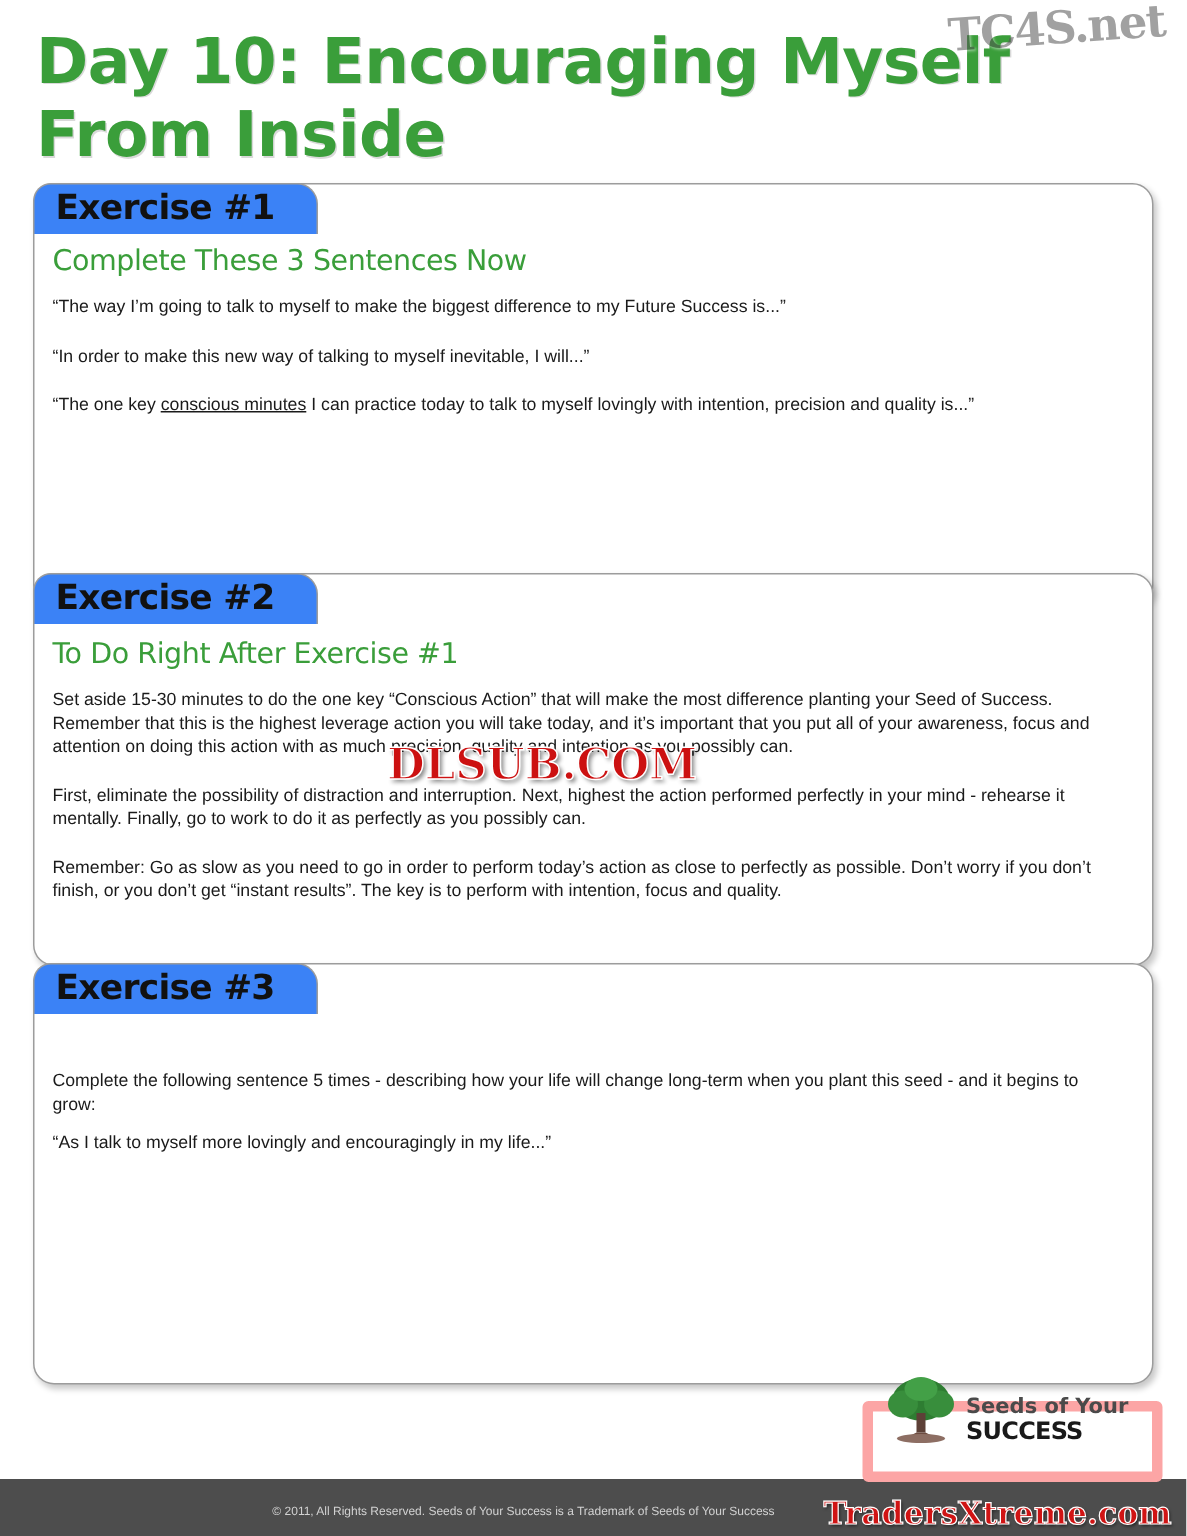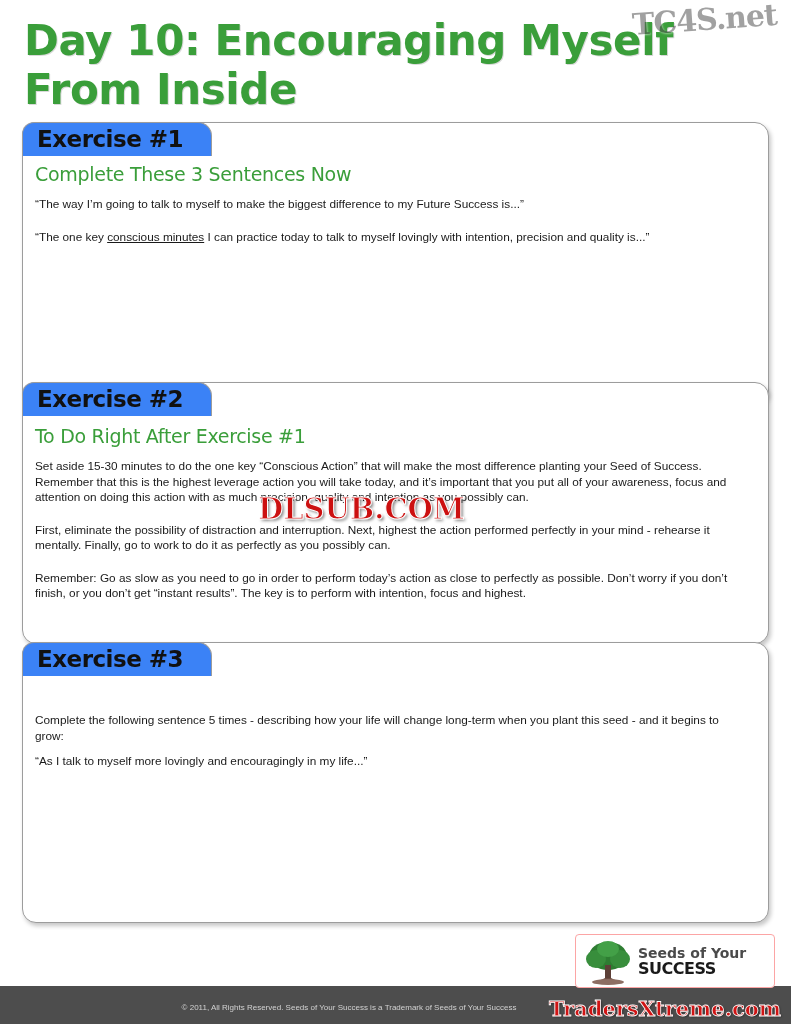--- a/index.html
+++ b/index.html
@@ -149,25 +149,25 @@
     color: #d2d2d2;
   }
 
   .logo-box {
     position: absolute;
     right: 16px;
     bottom: 36px;
     width: 200px;
     height: 54px;
     background: #ffffff;
-    border: 1px solid #fca5a5;
+    border: 7px solid #fca5a5;
     border-radius: 4px;
     display: flex;
-    align-items: center;
-    padding: 3px 6px;
+    align-items: flex-end;
+    padding: 19px 6px;
   }
 
   .tree-icon { width: 52px; height: 48px; flex: 0 0 52px; }
 
   .logo-text { margin-left: 4px; line-height: 1; }
   .logo-line1 {
     font-family: "DejaVu Sans", sans-serif;
     font-size: 14px;
     color: #4a4a4a;
     font-weight: bold;
@@ -203,33 +203,34 @@
   <div class="page-title">Day 10: Encouraging Myself From Inside</div>
   <div class="watermark-top">TC4S.net</div>
 
   <div class="card" id="card1">
     <div class="card-tab">
       <span class="tab-label">Exercise #1</span>
     </div>
     <div class="card-body">
       <div class="subtitle">Complete These 3 Sentences Now</div>
       <p class="para">“The way I’m going to talk to myself to make the biggest difference to my Future Success is...”</p>
+      <p class="para">“In order to make this new way of talking to myself inevitable, I will...”</p>
       <p class="para"><span>“The one key </span><span class="underlined">conscious minutes</span><span> I can practice today to talk to myself lovingly with intention, precision and quality is...”</span></p>
     </div>
   </div>
 
   <div class="card" id="card2">
     <div class="card-tab">
       <span class="tab-label">Exercise #2</span>
     </div>
     <div class="card-body">
       <div class="subtitle">To Do Right After Exercise #1</div>
       <p class="para">Set aside 15-30 minutes to do the one key “Conscious Action” that will make the most difference planting your Seed of Success. Remember that this is the highest leverage action you will take today, and it’s important that you put all of your awareness, focus and attention on doing this action with as much precision, quality and intention as you possibly can.</p>
       <p class="para">First, eliminate the possibility of distraction and interruption. Next, highest the action performed perfectly in your mind - rehearse it mentally. Finally, go to work to do it as perfectly as  you possibly can.</p>
-      <p class="para">Remember: Go as slow as  you need to go in order to perform today’s action as close to perfectly as possible. Don’t worry if  you don’t finish, or you don’t get “instant results”. The key is to perform with intention, focus and highest.</p>
+      <p class="para">Remember: Go as slow as  you need to go in order to perform today’s action as close to perfectly as possible. Don’t worry if  you don’t finish, or you don’t get “instant results”. The key is to perform with intention, focus and quality.</p>
     </div>
   </div>
 
   <div class="card" id="card3">
     <div class="card-tab">
       <span class="tab-label">Exercise #3</span>
     </div>
     <div class="card-body">
       <p class="para tight">Complete the following sentence 5 times - describing how your life will change long-term when you plant this seed - and it begins to grow:</p>
       <p class="para">“As I talk to myself more lovingly and encouragingly in my life...”</p>

